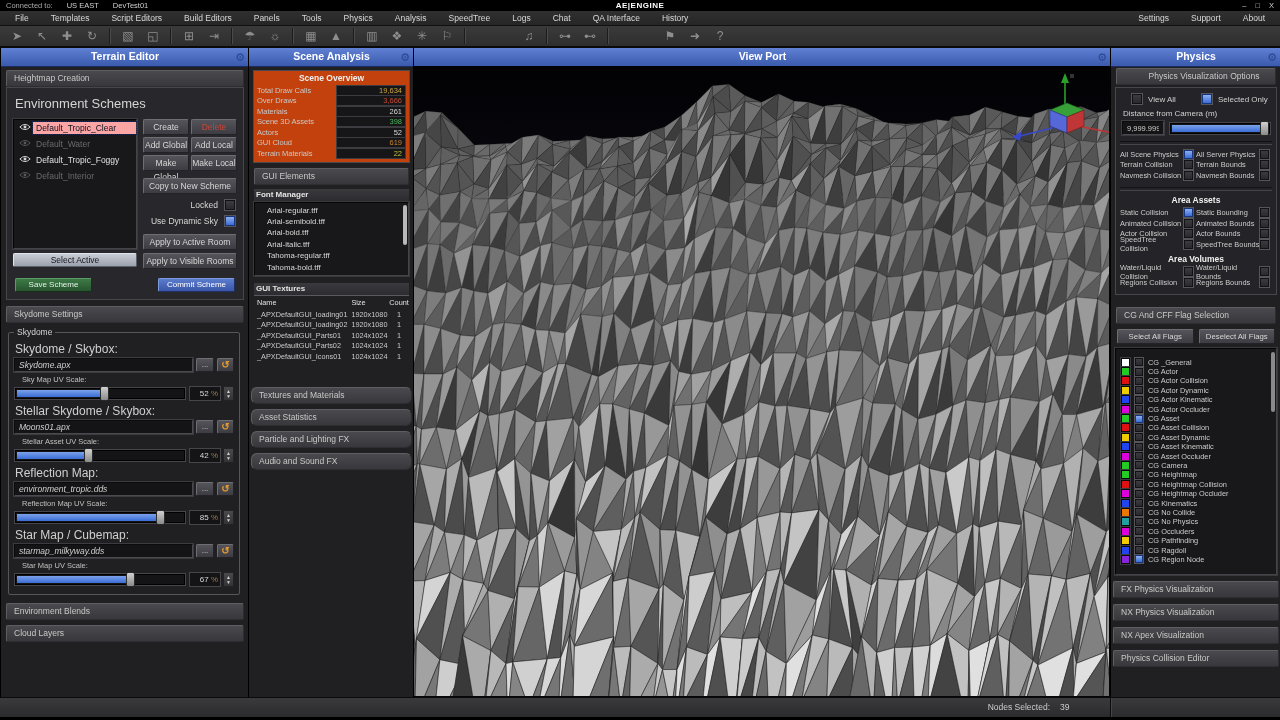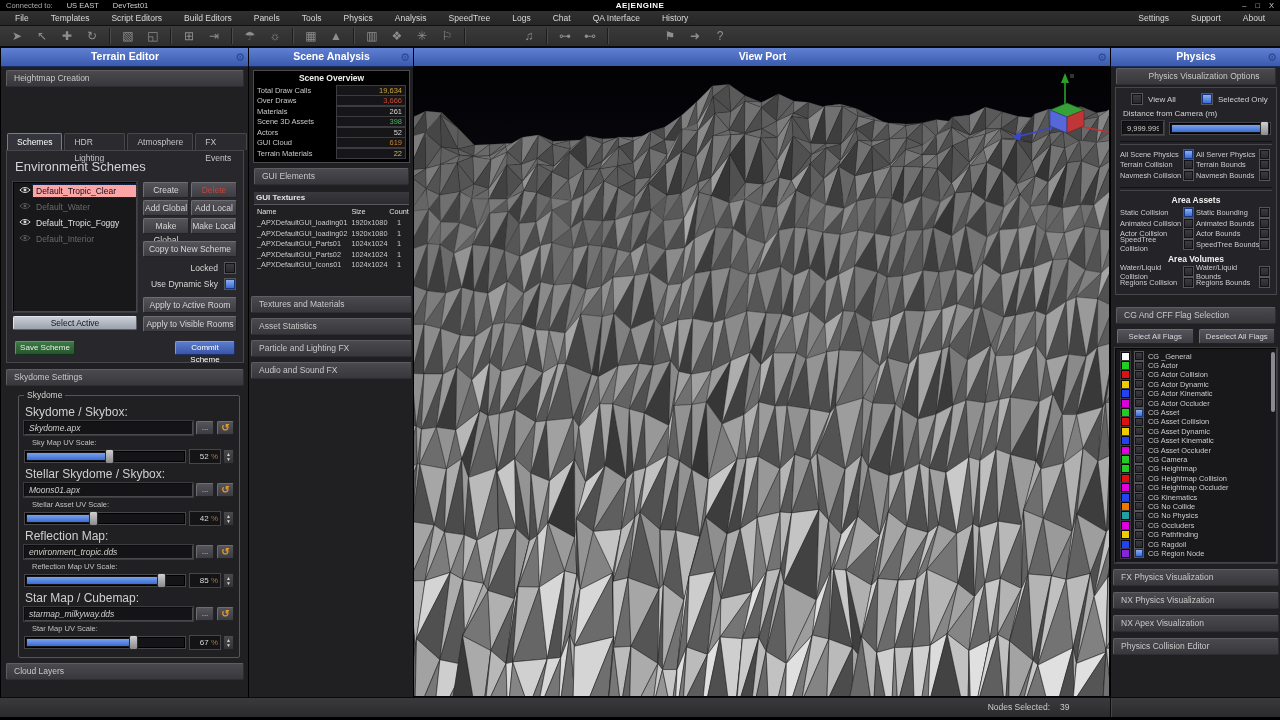--- a/index.html
+++ b/index.html
@@ -80,56 +80,56 @@
   .scheme-item .nm{flex:1;padding:1px 3px;}
   .scheme-item.selected .nm{background:#fca5a5;color:#0c1020;outline:1px dotted #1a2a55;}
   #select-active{margin-top:4px;height:14px;line-height:12px;}
   #scheme-right{flex:1;margin-left:6px;display:flex;flex-direction:column;}
   #btn-grid{display:grid;grid-template-columns:1fr 1fr;gap:2px;}
   #copy-btn{margin-top:7px;}
   .chk-row{display:flex;justify-content:flex-end;align-items:center;gap:7px;margin-top:6px;color:#d8d8d8;font-size:8.5px;padding-right:2px;}
   #apply-active{margin-top:8px;}
   #apply-visible{margin-top:3px;}
   #save-row{display:flex;justify-content:space-between;margin:9px 2px 0 2px;}
-  #save-row .btn{width:60px;height:14px;line-height:12px;font-size:8px;}
+  #save-row .btn{width:77px;height:14px;line-height:12px;font-size:8px;}
   #sky-sect{margin-top:6px;}
-  fieldset.grp{border:1px solid #55555a;border-radius:2px;margin:4px 9px 0 17px;padding:2px 5px 5px 5px;}
+  fieldset.grp{border:1px solid #55555a;border-radius:2px;margin:4px 9px 0 7px;padding:2px 5px 5px 5px;}
   fieldset.grp legend{color:#d4d4d4;font-size:8.5px;padding:0 3px;}
   .fld-label{color:#cfcfcf;font-size:12px;margin:3px 0 2px 1px;}
   .fld-sublabel{color:#c0c0c0;font-size:7.5px;margin:3px 0 2px 8px;}
   .fld-row{display:flex;gap:3px;align-items:center;}
   .fld-row .tinput{flex:1;}
   .mini-btn{width:18px;height:14px;flex:none;line-height:12px;font-size:8px;}
   .undo-btn{width:17px;height:14px;flex:none;color:#e09a30;font-size:10px;line-height:12px;font-weight:bold;}
   .slide-row{display:flex;gap:4px;align-items:center;margin:0 0 2px 1px;}
   .slide-row .slider{flex:1;}
   #env-blends{margin-top:8px;}
   #cloud-layers{margin-top:5px;}
 
   
   #sa-body{position:absolute;top:18px;left:0;right:0;bottom:0;}
-  #overview-box{margin:4px;border:1px solid #4a4a4e;background:#000000;padding-bottom:3px;}
+  #overview-box{margin:4px;border:1px solid #4a4a4e;background:#c2410c;padding-bottom:3px;}
   #overview-title{color:#f0f0f0;font-weight:bold;font-size:8.5px;text-align:center;padding:2px 0;}
   .ov-row{display:flex;align-items:center;height:10.5px;padding:0 3px;}
   .ov-row .lbl{flex:1;color:#c8c8c8;font-size:7.5px;}
   .ov-row .val{width:62px;background:#161618;border:1px solid #3c3c40;color:#d8d8d8;font-size:7.5px;text-align:right;padding:0 3px;height:9px;line-height:9px;}
   #gui-elements{margin-top:5px;}
   .sub-grp{margin:4px 5px 0 5px;}
   .sub-hd{color:#e4e4e4;font-size:8px;font-weight:bold;border-bottom:1px solid #5a5a5e;padding:1px 0 2px 2px;background:linear-gradient(#3a3a3e,#2c2c30);}
   #font-list{position:relative;padding:2px 0;}
   .font-item{color:#d8d8d8;font-size:7.8px;padding:1.2px 0 1.2px 12px;}
   #font-scroll{position:absolute;right:1px;top:2px;width:4px;height:40px;background:#b8b8b8;border-radius:2px;}
   #tex-grp{margin-top:7px;}
   .tex-hd-row,.tex-row{display:flex;font-size:7.3px;align-items:center;}
   .tex-hd-row{color:#e0e0e0;padding:2px 0;}
   .tex-row{color:#c8c8c8;height:10.5px;}
   .tex-c1{width:95px;padding-left:3px;}
   .tex-c2{width:38px;}
   .tex-c3{width:20px;text-align:center;}
-  #sa-collapsed .sect{margin:5px 2px 0 2px;}
+  #sa-collapsed .sect{margin:5px 2px 0 2px;border-radius:6px;}
   #sa-collapsed .sect:first-child{margin-top:26px;}
 
   
   #vp-body{position:absolute;top:18px;left:0;right:0;bottom:0;background:#050508;}
   #terrain-svg{display:block;}
 
   
   #ph-body{position:absolute;top:18px;left:0;right:0;bottom:0;font-size:8px;}
   #viz-sect{margin-top:2px;}
   #viz-box{margin:2px 4px 0 4px;border:1px solid #47474b;background:#242428;padding:4px 4px 6px 4px;}
@@ -142,21 +142,21 @@
   #dist-row .slider{flex:1;}
   .groove{height:2px;border-top:1px solid #121214;border-bottom:1px solid #46464a;margin:6px 0 4px 0;}
   .tog-row{display:flex;height:10.5px;align-items:center;}
   .tog-cell{flex:1;display:flex;align-items:center;}
   .tog-cell .lbl{flex:1;color:#cccccc;font-size:7.4px;}
   .tog-cell .cbx{width:9px;height:9px;margin-right:3px;}
   .area-title{text-align:center;color:#f0f0f0;font-weight:bold;font-size:8.5px;margin:4px 0 3px 0;}
   #cg-sect{margin-top:12px;}
   #flagbtn-row{display:flex;gap:5px;margin:5px 6px 0 6px;}
   #flagbtn-row .btn{flex:1;font-size:7.8px;height:15px;line-height:13px;}
-  #flag-list{margin:4px 4px 0 4px;position:relative;padding:3px 0;height:207px;}
+  #flag-list{margin:4px 4px 0 4px;position:relative;padding:9px 0;height:207px;}
   .flag-row{display:flex;align-items:center;height:9.4px;padding-left:5px;gap:5px;}
   .flag-sw{width:7px;height:7px;border:1px solid #0a0a0a;box-shadow:0 0 0 1px #3a3a3e;flex:none;}
   .flag-cb{width:8px;height:8px;}
   .flag-lbl{color:#cccccc;font-size:7.4px;}
   #flag-scroll{position:absolute;right:1px;top:3px;width:4px;height:60px;background:#8a8a8e;border-radius:2px;}
   #ph-collapsed .sect{margin:6px 2px 0 2px;}
   #ph-collapsed .sect:first-child{}
 
   
   #statusbar{position:absolute;left:0;bottom:3px;width:1280px;height:19px;background:linear-gradient(#3a3a3c,#2b2b2d);border-top:1px solid #0a0a0a;color:#cccccc;font-size:8.5px;}
@@ -258,26 +258,20 @@
       </div>
     </div>
 
   <section class="panel" id="terrain-panel">
     <div class="panel-header">
       <span>Terrain Editor</span>
       <span class="panel-gear">⚙</span>
     </div>
     <div id="te-body">
       <div class="sect" id="te-hm">Heightmap Creation</div>
-      <div id="te-tabs">
-          <div class="tab active">Schemes</div>
-          <div class="tab">HDR Lighting</div>
-          <div class="tab">Atmosphere</div>
-          <div class="tab">FX Events</div>
-        </div>
       <div id="te-content">
         <div id="env-label">Environment Schemes</div>
         <div id="scheme-flex">
           <div id="scheme-left">
             <div class="listbox" id="scheme-list">
                 <div class="scheme-item selected">
                   <span class="eye"><svg viewBox="0 0 14 9" width="12" height="8">
                       <path d="M1 4.5 Q7 -1.5 13 4.5 Q7 10.5 1 4.5 Z" fill="none" stroke="currentColor" stroke-width="1.1"></path>
                       <circle cx="7" cy="4.5" r="1.7" fill="currentColor"></circle>
                     </svg></span>
@@ -401,20 +395,21 @@
                 <div class="fill" style="width: 67%;"></div>
                 <div class="handle" style="left: calc(67% - 3px);"></div>
               </div>
               <div class="spinval">
                 <div class="valbox"><span>67</span> <span class="pct">%</span></div>
                 <div class="spin">▲<br>▼</div>
               </div>
             </div>
           </div>
       </fieldset>
+      <div class="sect" id="env-blends">Environment Blends</div>
       <div class="sect" id="cloud-layers">Cloud Layers</div>
     </div>
   </section>
 
   <section class="panel" id="scene-panel">
     <div class="panel-header">
       <span>Scene Analysis</span>
       <span class="panel-gear">⚙</span>
     </div>
     <div id="sa-body">
@@ -445,20 +440,34 @@
               <span class="lbl">GUI Cloud</span>
               <span class="val" style="color: rgb(201, 130, 50);">619</span>
             </div>
             <div class="ov-row">
               <span class="lbl">Terrain Materials</span>
               <span class="val" style="color: rgb(194, 194, 58);">22</span>
             </div>
           </div>
       </div>
       <div class="sect" id="gui-elements">GUI Elements</div>
+      <div class="sub-grp">
+        <div class="sub-hd">Font Manager</div>
+        <div class="listbox" id="font-list">
+          <div id="font-items">
+              <div class="font-item">Arial-regular.tff</div>
+              <div class="font-item">Arial-semibold.tff</div>
+              <div class="font-item">Arial-bold.tff</div>
+              <div class="font-item">Arial-italic.tff</div>
+              <div class="font-item">Tahoma-regular.tff</div>
+              <div class="font-item">Tahoma-bold.tff</div>
+            </div>
+          <div id="font-scroll"></div>
+        </div>
+      </div>
       <div class="sub-grp" id="tex-grp">
         <div class="sub-hd">GUI Textures</div>
         <div class="tex-hd-row" id="tex-header">
             <span class="tex-c1">Name</span>
             <span class="tex-c2">Size</span>
             <span class="tex-c3">Count</span>
           </div>
         <div id="tex-rows">
             <div class="tex-row">
               <span class="tex-c1">_APXDefaultGUI_loading01</span>

